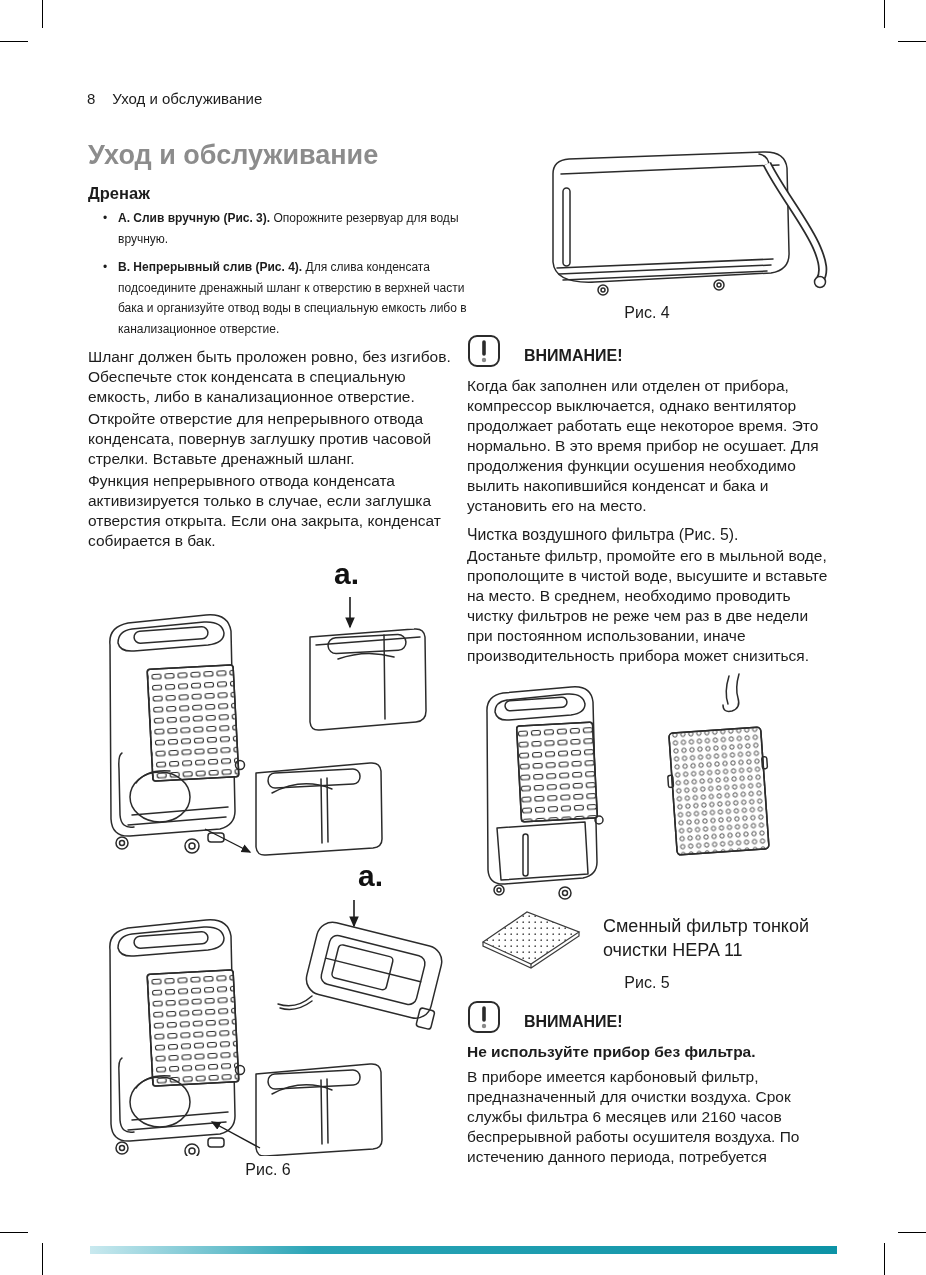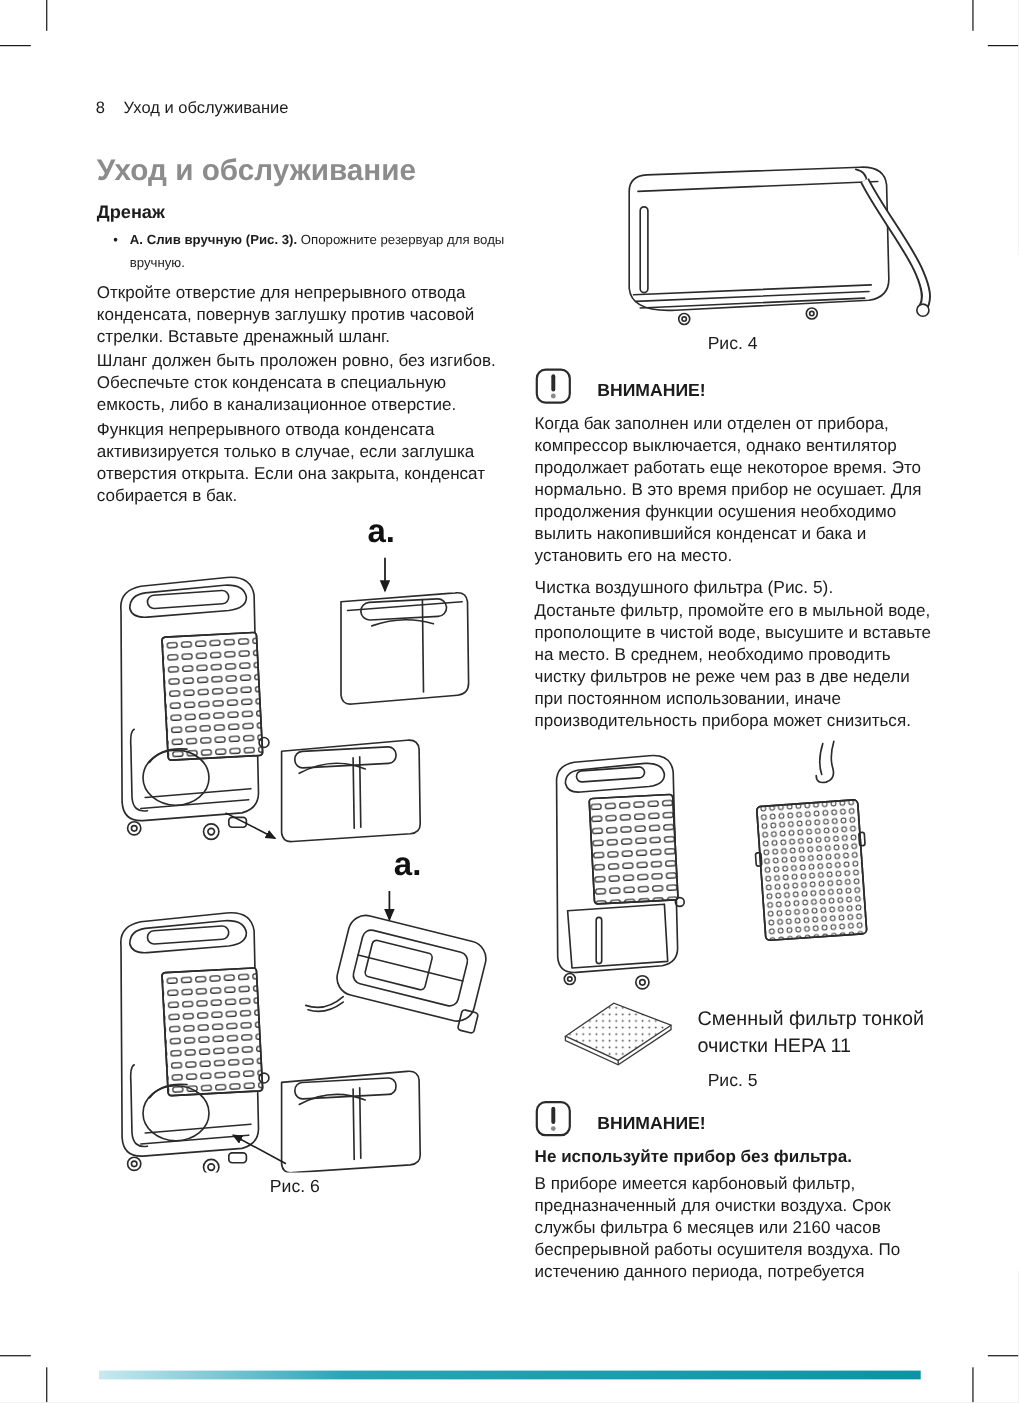--- a/index.html
+++ b/index.html
@@ -3,35 +3,35 @@
 <meta charset="utf-8">
 <style>
   html,body{margin:0;padding:0;background:#e9e9e9;}
   .page{
     position:relative;width:926px;height:1275px;margin:0 auto;background:#fff;
     font-family:"Liberation Sans",sans-serif;color:#1c1c1c;overflow:hidden;
   }
   .crop{position:absolute;background:#000;}
   .runhead{position:absolute;top:90px;left:87px;font-size:15px;display:flex;gap:17px;align-items:baseline;}
   .col-left{position:absolute;left:88px;top:140px;width:383px;}
-  .col-right{position:absolute;left:486px;top:140px;width:384px;}
+  .col-right{position:absolute;left:467px;top:140px;width:384px;}
   .title{font-size:27px;line-height:30px;color:#8c8c8c;font-weight:bold;margin:0 0 12px;}
   .subhead{font-size:16.5px;line-height:22px;font-weight:bold;margin:0 0 4px;}
   .subhead2{font-size:15.8px;line-height:22px;font-weight:normal;margin:0;}
   p.body{font-size:15.5px;line-height:20px;margin:0 0 2px;}
   ul.blist{margin:4px 0 2px;padding:0 0 0 30px;list-style:none;}
   ul.blist li{position:relative;font-size:12px;line-height:20.5px;margin-bottom:8px;}
   ul.blist li::before{content:"\2022";position:absolute;left:-15px;top:0;}
   .b{font-weight:bold;}
   .figblock{position:relative;height:622px;margin-top:12px;}
   .figlabel{position:absolute;font-size:30px;line-height:30px;font-weight:bold;color:#111;}
   .caption{font-size:16px;text-align:center;margin:0;}
   .warnrow{display:flex;align-items:flex-end;gap:23px;margin:0 0 6px;}
   .warntitle{font-size:16px;font-weight:bold;padding-bottom:5px;}
-  .filterrow{display:flex;align-items:center;gap:16px;margin:2px 0 0;justify-content:flex-end;}
+  .filterrow{display:flex;align-items:center;gap:16px;margin:2px 0 0;}
   .replabel{font-size:18px;line-height:24px;width:236px;}
   svg{display:block;}
   .accentbar{
     position:absolute;left:90px;top:1246px;width:747px;height:8px;
     background:linear-gradient(90deg,#c9e9ef 0%,#2aa4b6 30%,#0d93a6 100%);
   }
 </style>
 </head>
 <body>
 
@@ -50,24 +50,25 @@
     <span>8</span>
     <span>Уход и обслуживание</span>
   </div>
 
   <div class="col-left">
     <h1 class="title">Уход и обслуживание</h1>
     <h2 class="subhead">Дренаж</h2>
 
     <ul class="blist">
       <li><span class="b">А. Слив вручную (Рис. 3).</span> <span>Опорожните резервуар для воды вручную.</span></li>
+      <li><span class="b">В. Непрерывный слив (Рис. 4).</span> <span>Для слива конденсата подсоедините дренажный шланг к отверстию в верхней части бака и организуйте отвод воды в специальную емкость либо в канализационное отверстие.</span></li>
     </ul>
 
+    <p class="body">Шланг должен быть проложен ровно, без изгибов. Обеспечьте сток конденсата в специальную емкость, либо в канализационное отверстие.</p>
     <p class="body">Откройте отверстие для непрерывного отвода конденсата, повернув заглушку против часовой стрелки. Вставьте дренажный шланг.</p>
-    <p class="body">Шланг должен быть проложен ровно, без изгибов. Обеспечьте сток конденсата в специальную емкость, либо в канализационное отверстие.</p>
     <p class="body">Функция непрерывного отвода конденсата активизируется только в случае, если заглушка отверстия открыта. Если она закрыта, конденсат собирается в бак.</p>
 
     <div class="figblock">
       <span class="figlabel" style="left:246px;top:-4px;">a.</span>
 
       <svg width="345" height="268" viewBox="0 0 345 268" style="position:absolute;left:0;top:30px;">
         <defs>
           <pattern id="slots" width="13" height="11" patternUnits="userSpaceOnUse">
             <rect x="1.5" y="2.5" width="9" height="4.5" rx="2" fill="none" stroke="#2b2b2b" stroke-width="1.1"></rect>
           </pattern>

